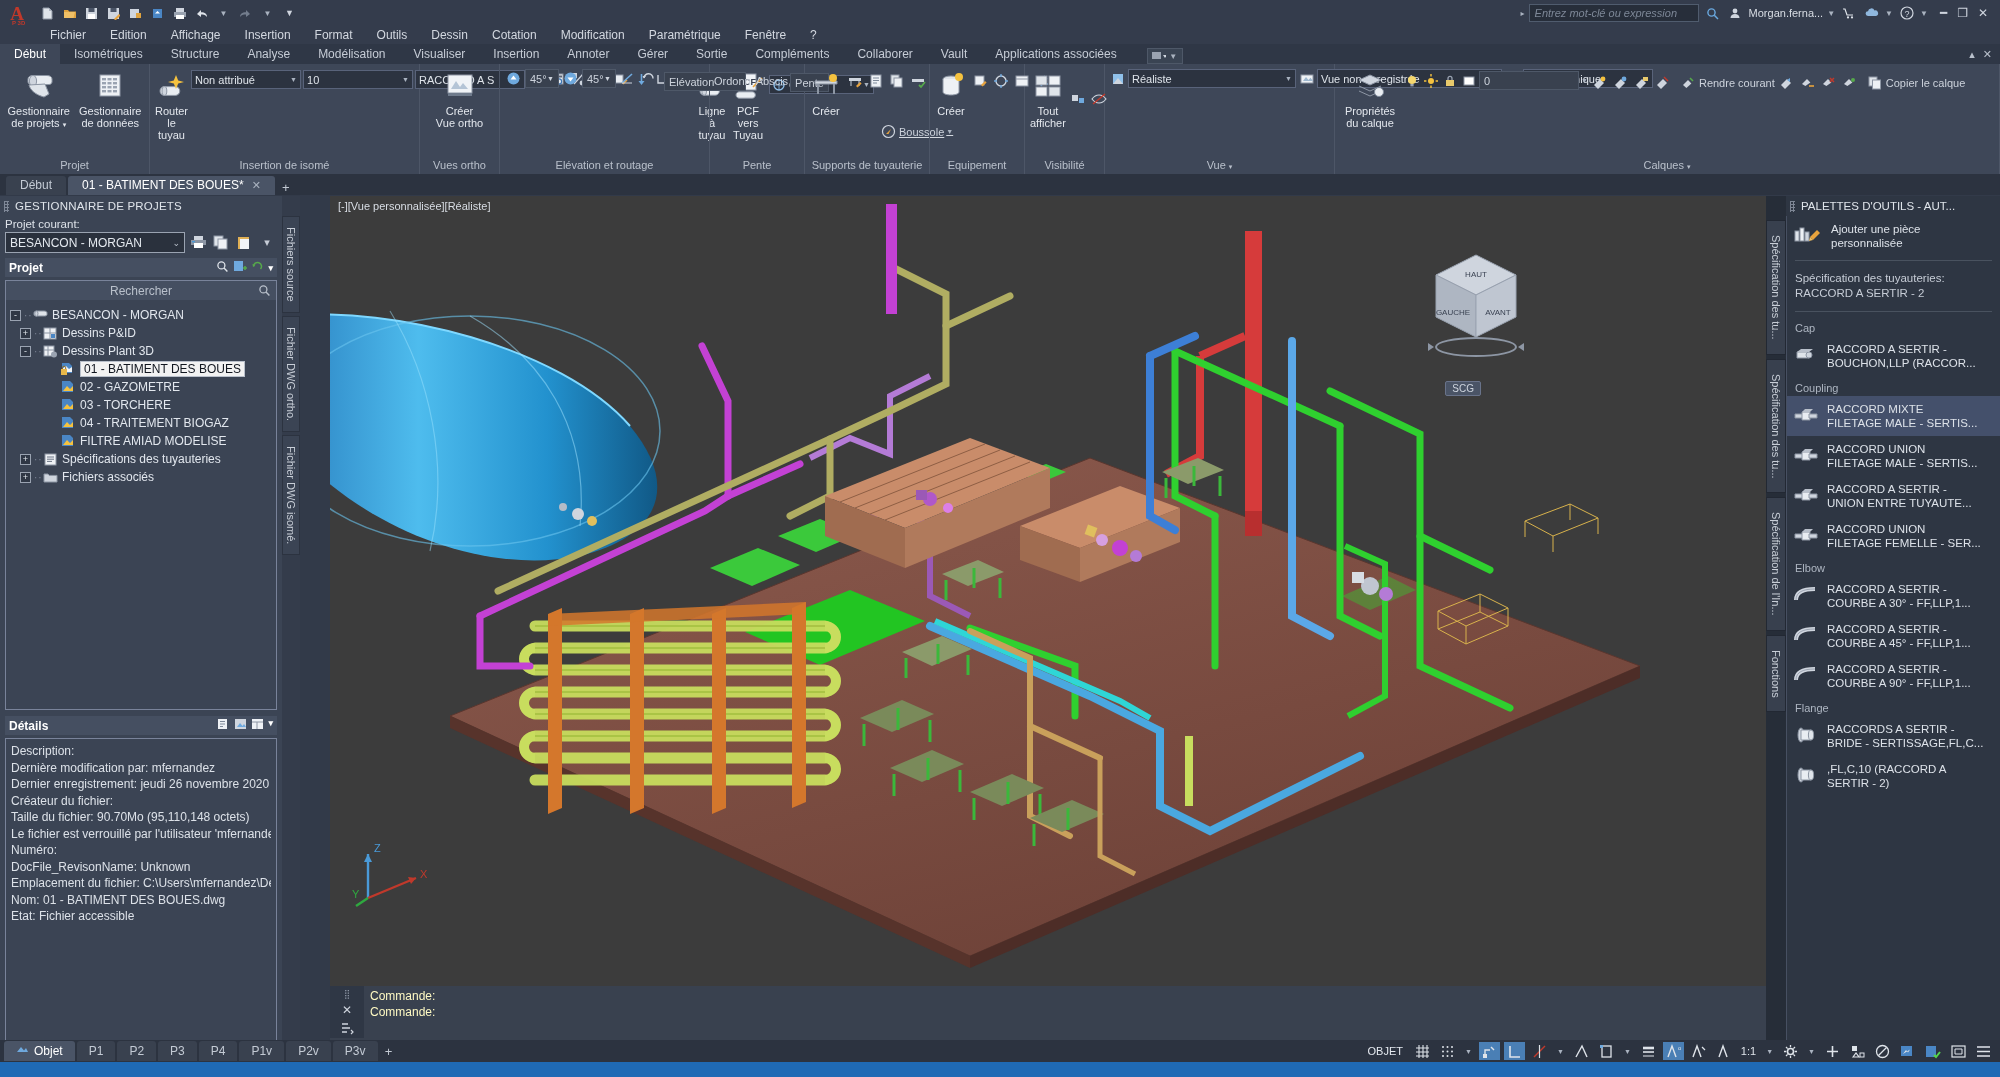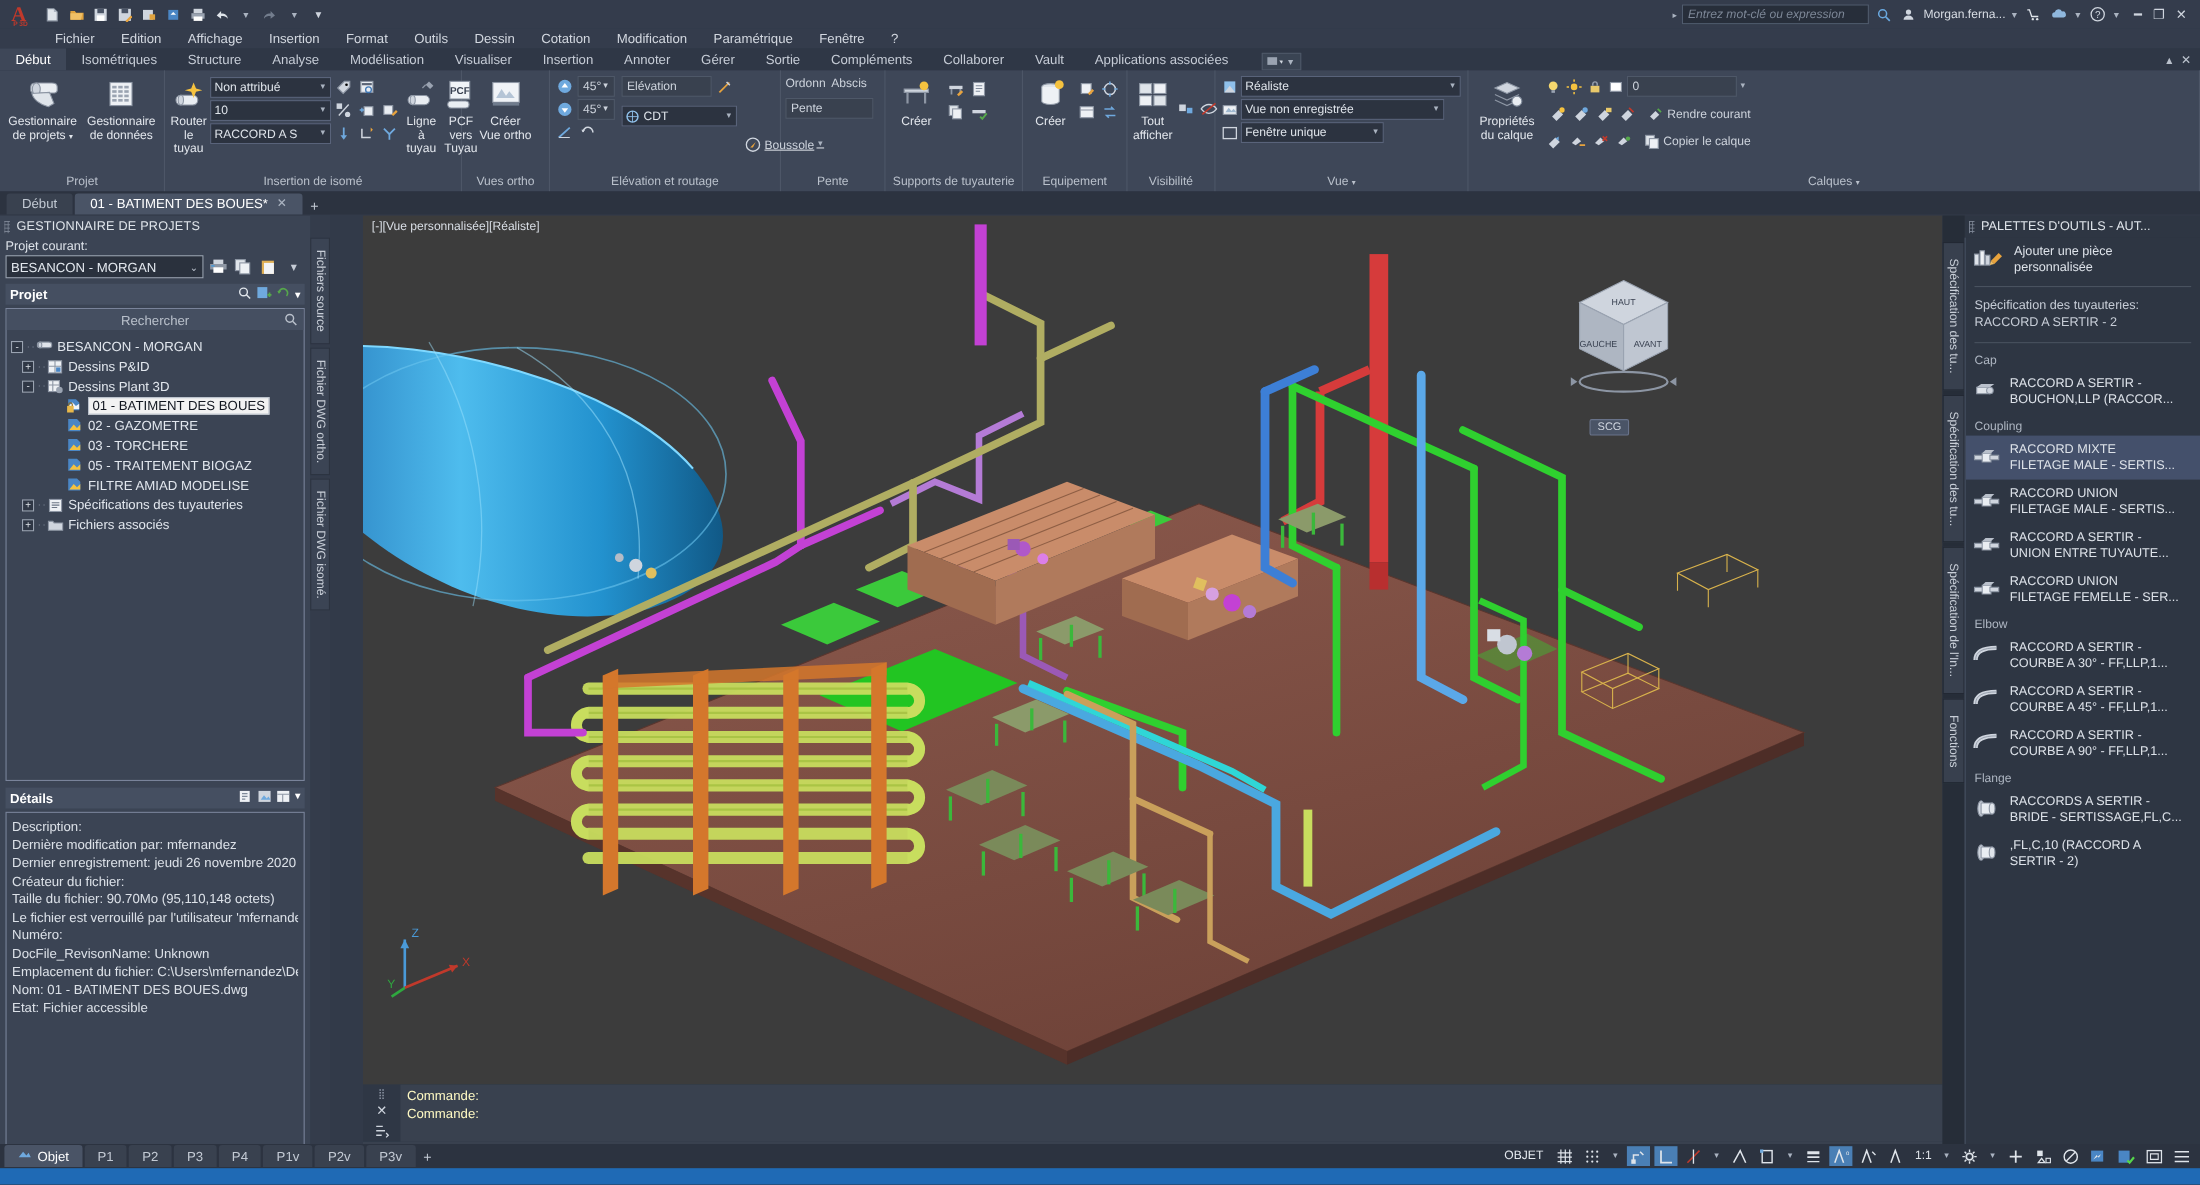--- a/index.html
+++ b/index.html
@@ -82,21 +82,21 @@
     cursor:default; border-radius:2px;
   }
   .bigbtn .lbl { font-size:11px; color:#e3e7ed; text-align:center; line-height:12px; margin-top:3px;}
   .ico { display:flex; align-items:center; justify-content:center; }
   .ico32 { width:32px; height:32px; }
   .ico16 { width:17px; height:17px; }
   .smallbtn {
     width:19px; height:19px; display:flex; align-items:center; justify-content:center;
     border-radius:2px; cursor:default;
   }
-  .stack { display:flex; flex-direction:column; gap:2px; }
+  .stack { display:flex; flex-direction:row; gap:2px; }
   .row { display:flex; align-items:center; gap:2px; }
   .combo {
     height:19px; background:#2c3340; border:1px solid #59637a; display:flex; align-items:center;
     padding:0 3px; font-size:11px; color:#dfe4ea; justify-content:space-between;
   }
   .combo .arr { font-size:7px; color:#aab3c0; margin-left:4px;}
   .fld {
     height:19px; background:#39414f; border:1px solid #4e5868; display:flex; align-items:center;
     padding:0 4px; font-size:11px; color:#cdd3dc;
   }
@@ -810,21 +810,21 @@
     <div class="panel" style="width:230px;">
       <div class="panel-body">
         <div class="stack" style="width:100%; margin-top:2px;">
           <div class="row">
             <span class="ico ico16">
                 <svg width="14" height="14" viewBox="0 0 14 14">
                   <rect x="2" y="2" width="10" height="10" fill="#8fc0ea"></rect>
                   <path d="M2 12l5-6 5 6z" fill="#cfd5de"></path>
                 </svg>
               </span>
-            <div class="combo" style="width:200px;">
+            <div class="combo" style="width:168px;">
                 <span>Réaliste</span>
                 <span class="arr">▼</span>
               </div>
           </div>
           <div class="row">
             <span class="ico ico16">
                 <svg width="14" height="14" viewBox="0 0 14 14">
                   <rect x="1" y="3" width="12" height="8" fill="#eef1f5" stroke="#8d96a4"></rect>
                   <path d="M3 9l3-4 2.5 3 2-2.2 2.5 3.2z" fill="#9fb8cf"></path>
                 </svg>
@@ -1107,21 +1107,21 @@
               <span class="tl">03 - TORCHERE</span>
             </div>
             <div class="tnode ind2">
               <span style="width:24px;display:inline-block"></span>
               <span class="ti">
                 <svg width="16" height="14" viewBox="0 0 16 14">
                   <path d="M2 1h8l3 3v8H2z" fill="#4a86c5"></path>
                   <path d="M3 11l4-5 3 3 3-3v5z" fill="#f5c23f"></path>
                 </svg>
               </span>
-              <span class="tl">05 - TRAITEMENT BIOGAZ</span>
+              <span class="tl">04 - TRAITEMENT BIOGAZ</span>
             </div>
             <div class="tnode ind2">
               <span style="width:24px;display:inline-block"></span>
               <span class="ti">
                 <svg width="16" height="14" viewBox="0 0 16 14">
                   <path d="M2 1h8l3 3v8H2z" fill="#4a86c5"></path>
                   <path d="M3 11l4-5 3 3 3-3v5z" fill="#f5c23f"></path>
                 </svg>
               </span>
               <span class="tl">FILTRE AMIAD MODELISE</span>

